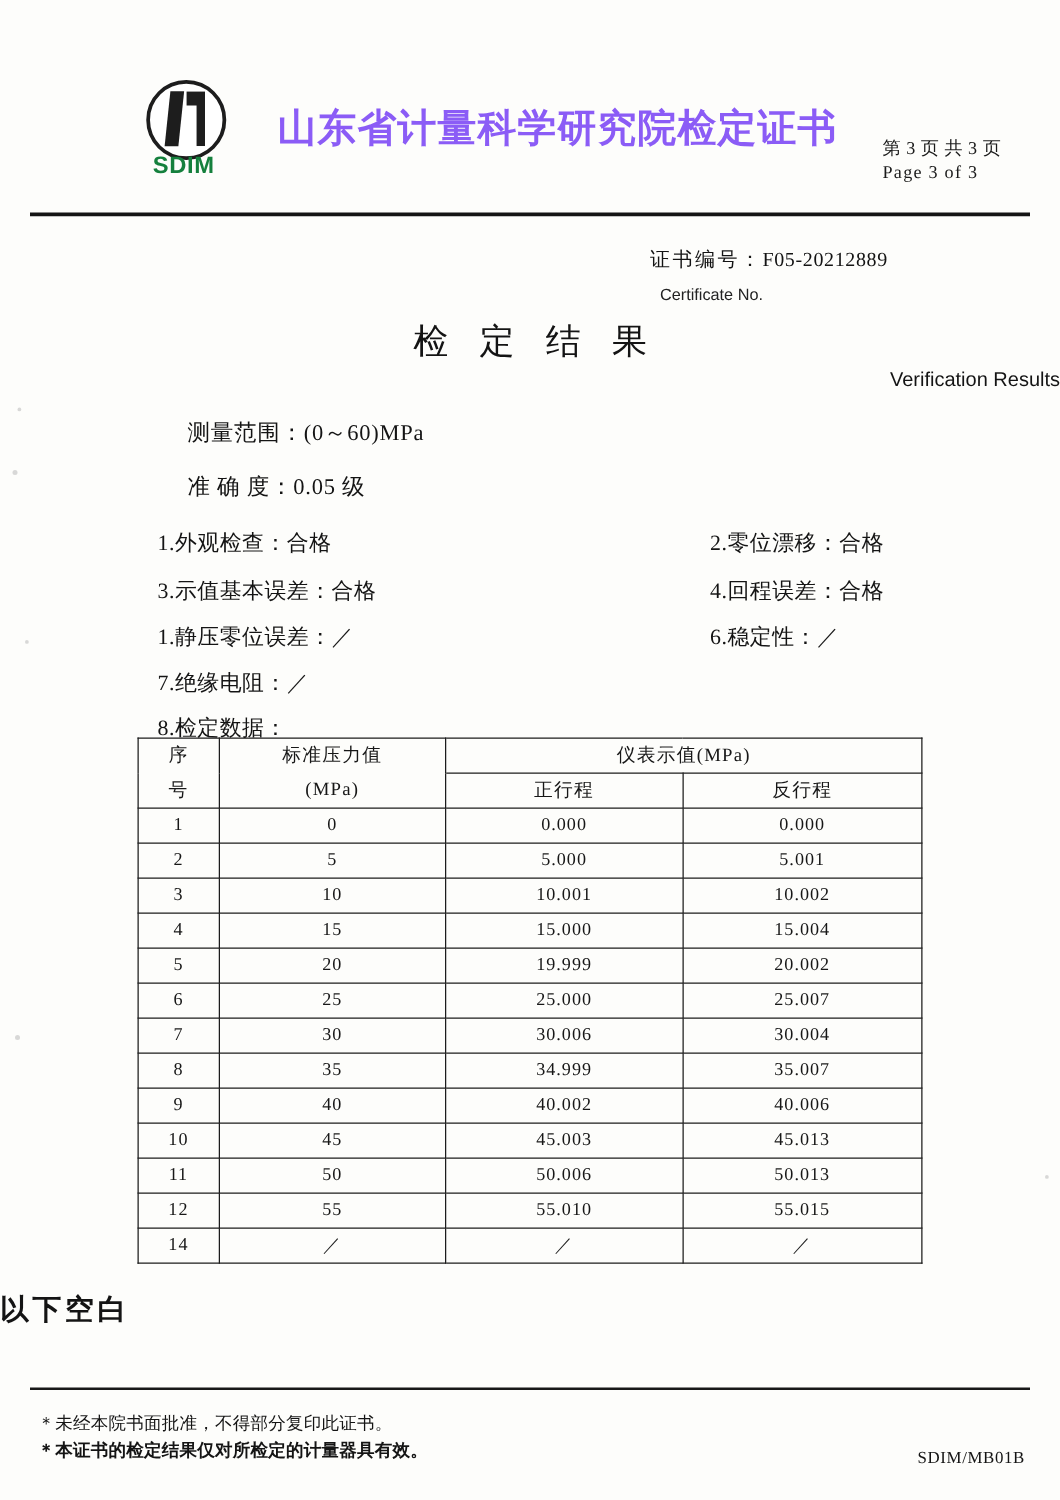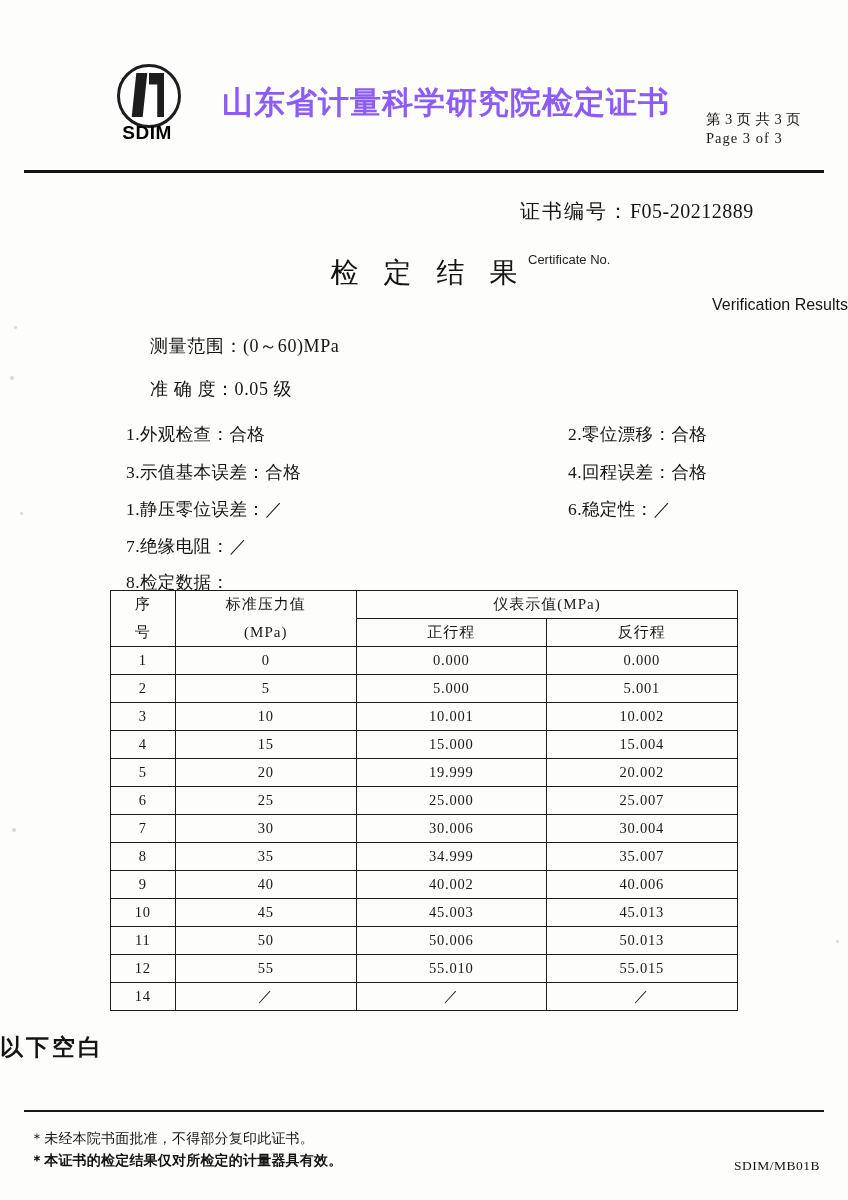--- a/index.html
+++ b/index.html
@@ -77,21 +77,21 @@
   }
   .logo-text {
     position: absolute;
     left: 0;
     top: 58px;
     width: 78px;
     text-align: center;
     font-size: 19px;
     font-weight: bold;
     letter-spacing: .5px;
-    color: #000000;
+    color: #15803d;
   }
   .title-cn {
     position: absolute;
     left: 196px;
     top: 0px;
     width: 500px;
     text-align: center;
     font-size: 31px;
     font-weight: bold;
     letter-spacing: 1px;
@@ -132,33 +132,32 @@
     width: 800px;
     height: 3px;
     background: #151515;
   }
 
   
   .cert-no {
     position: absolute;
     left: 520px;
     top: 198px;
-    font-size: 20px;
+    font-size: 16px;
     letter-spacing: .5px;
   }
   .cert-no .label { letter-spacing: 2px; }
   .cert-no .value { font-family: "Liberation Serif", serif; }
   .cert-no-en {
     position: absolute;
     left: 528px;
     top: 228px;
     font-size: 13px;
     font-family: "Liberation Sans", sans-serif;
     color: #222;
-    margin-top: 24px;
   }
 
   
   .results-cn {
     position: absolute;
     left: 0;
     top: 254px;
     width: 848px;
     text-align: center;
     font-size: 28px;

